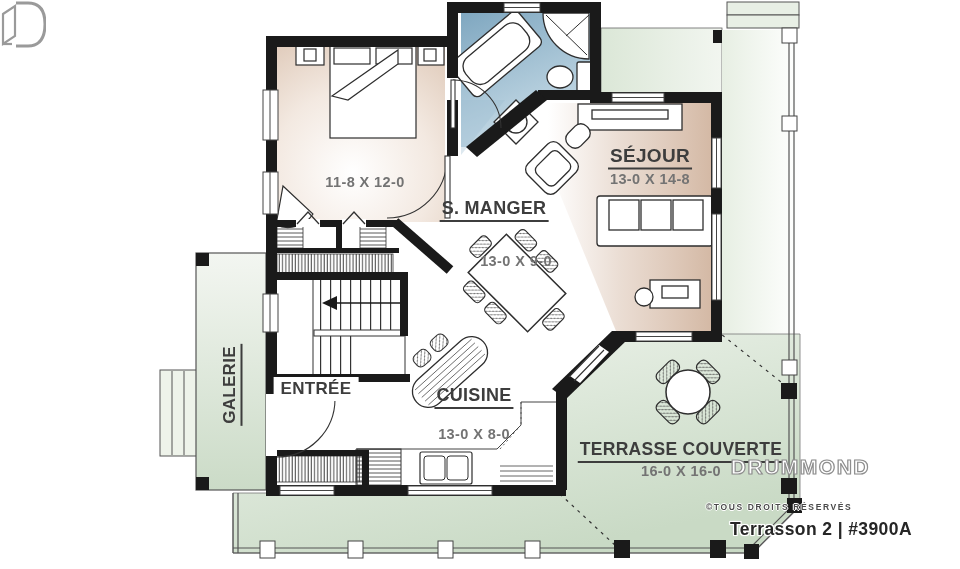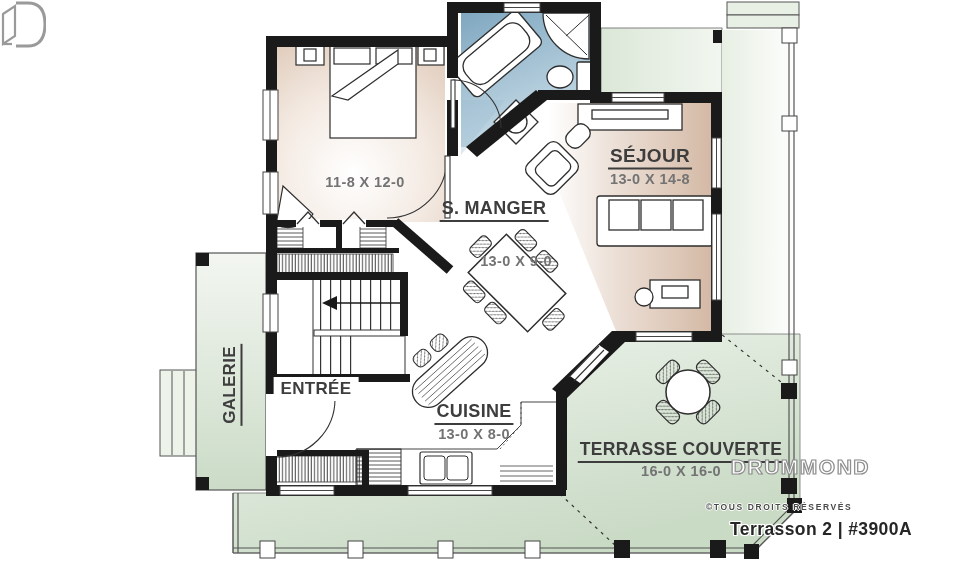--- a/index.html
+++ b/index.html
@@ -322,21 +322,21 @@
 
 <div class="room-label" style="left:494px;top:210px;font-size:18px;">
   <span class="room-name">S. MANGER</span>
 </div>
 <div class="room-dims" style="left:516px;top:231px;margin-top:30px;">13-0 X 9-0</div>
 
 <div class="room-label entry" style="left:316px;top:389px;font-size:17px;">
   <span class="room-name">ENTRÉE</span>
 </div>
 
-<div class="room-label" style="left:474px;top:413px;font-size:18px;">
+<div class="room-label" style="left:474px;top:397px;font-size:18px;">
   <span class="room-name">CUISINE</span>
 </div>
 <div class="room-dims" style="left:474px;top:434px;">13-0 X 8-0</div>
 
 <div class="room-label" style="left:681px;top:451px;font-size:17.5px;">
   <span class="room-name">TERRASSE COUVERTE</span>
 </div>
 <div class="room-dims" style="left:681px;top:471px;">16-0 X 16-0</div>
 
 <div class="room-label gallery-label" style="left:231px;top:385px;font-size:17px;">

